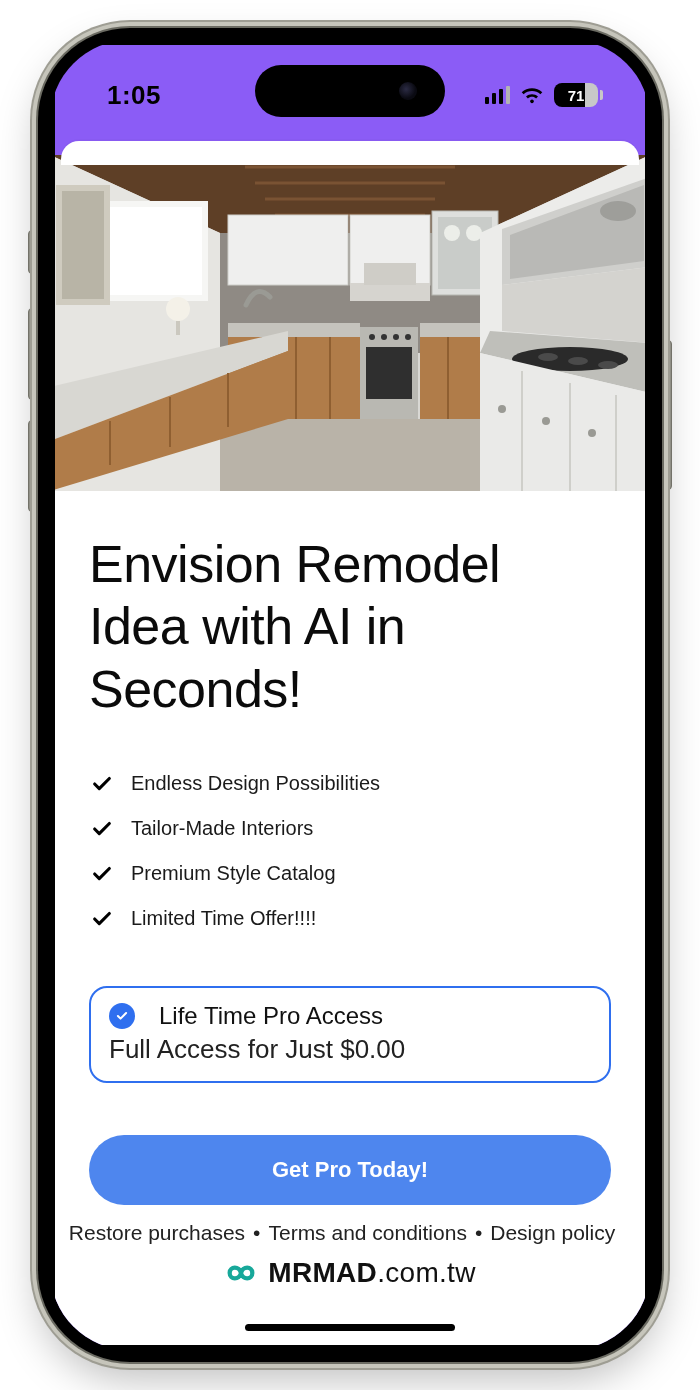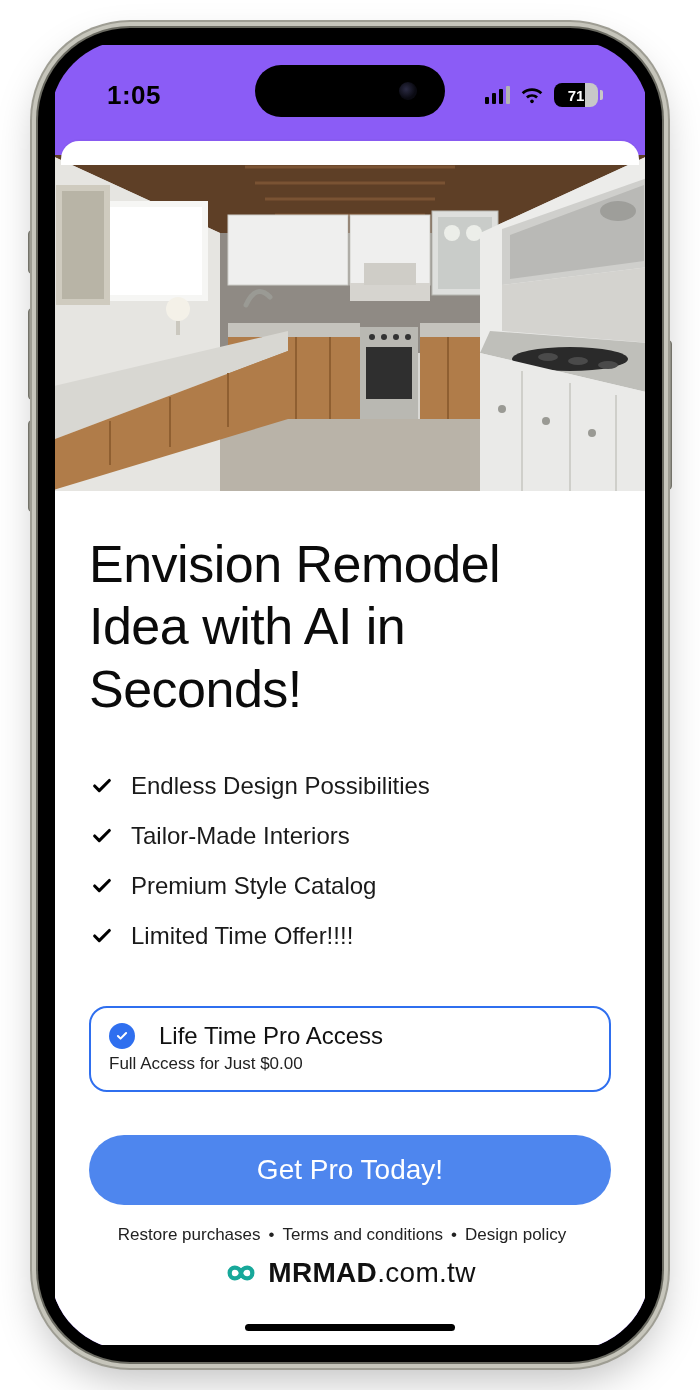--- a/index.html
+++ b/index.html
@@ -99,51 +99,51 @@
     position: absolute; top: 446px; left: 0; right: 0; bottom: 0;
     padding: 42px 34px 0 34px;
     background:#fff;
     z-index:3;
   }
   .title {
     font-size: 52px; line-height: 1.2; font-weight: 400; color:#0b0b0b;
     letter-spacing: -0.5px;
   }
   .features { margin-top: 52px; display:flex; flex-direction:column; gap:22px; padding-left:2px;}
-  .feat { display:flex; align-items:center; gap:18px; font-size:24px; color:#1a1a1a; }
+  .feat { display:flex; align-items:center; gap:18px; font-size:20px; color:#1a1a1a; }
   .chk { width:22px; height:22px; flex:0 0 22px; color:#000; }
 
   .plan {
     margin-top: 56px;
     border: 2.5px solid #2f6fef;
     border-radius: 18px;
     padding: 14px 18px 16px 18px;
   }
   .plan-row1{ display:flex; align-items:center; gap:24px; font-size:24px; color:#111;}
   .radio-on{
     width:26px; height:26px; border-radius:50%;
     background:#2f6fef; display:flex; align-items:center; justify-content:center;
     flex:0 0 26px;
   }
   .radio-on svg{ width:14px; height:14px; }
-  .plan-row2{ font-size:17px; color:#222; margin-top:4px; }
+  .plan-row2{ font-size:26px; color:#222; margin-top:4px; }
 
   .cta {
     position:absolute; left:34px; right:34px; bottom: 140px;
     height: 70px; border-radius: 40px;
     background: #4e86ee; color:#fff;
     display:flex; align-items:center; justify-content:center;
-    font-size:28px; font-weight:400;
+    font-size:22px; font-weight:700;
     border:none; cursor:pointer;
   }
 
   .legal{
     position:absolute; left:0; right:16px; bottom: 100px;
     display:flex; align-items:center; justify-content:center; gap:8px;
-    font-size:17px; color:#222;
+    font-size:21px; color:#222;
   }
   .legal .dot{ color:#222; }
   .legal a{ color:#222; text-decoration:none; }
 
   .watermark{
     position:absolute; left:0; right:0; bottom: 56px;
     display:flex; align-items:center; justify-content:center; gap:10px;
   }
   .wm-logo{ width:34px; height:24px; }
   .wm-text{ font-size:28px; font-weight:800; color:#111; letter-spacing:0.3px;}

